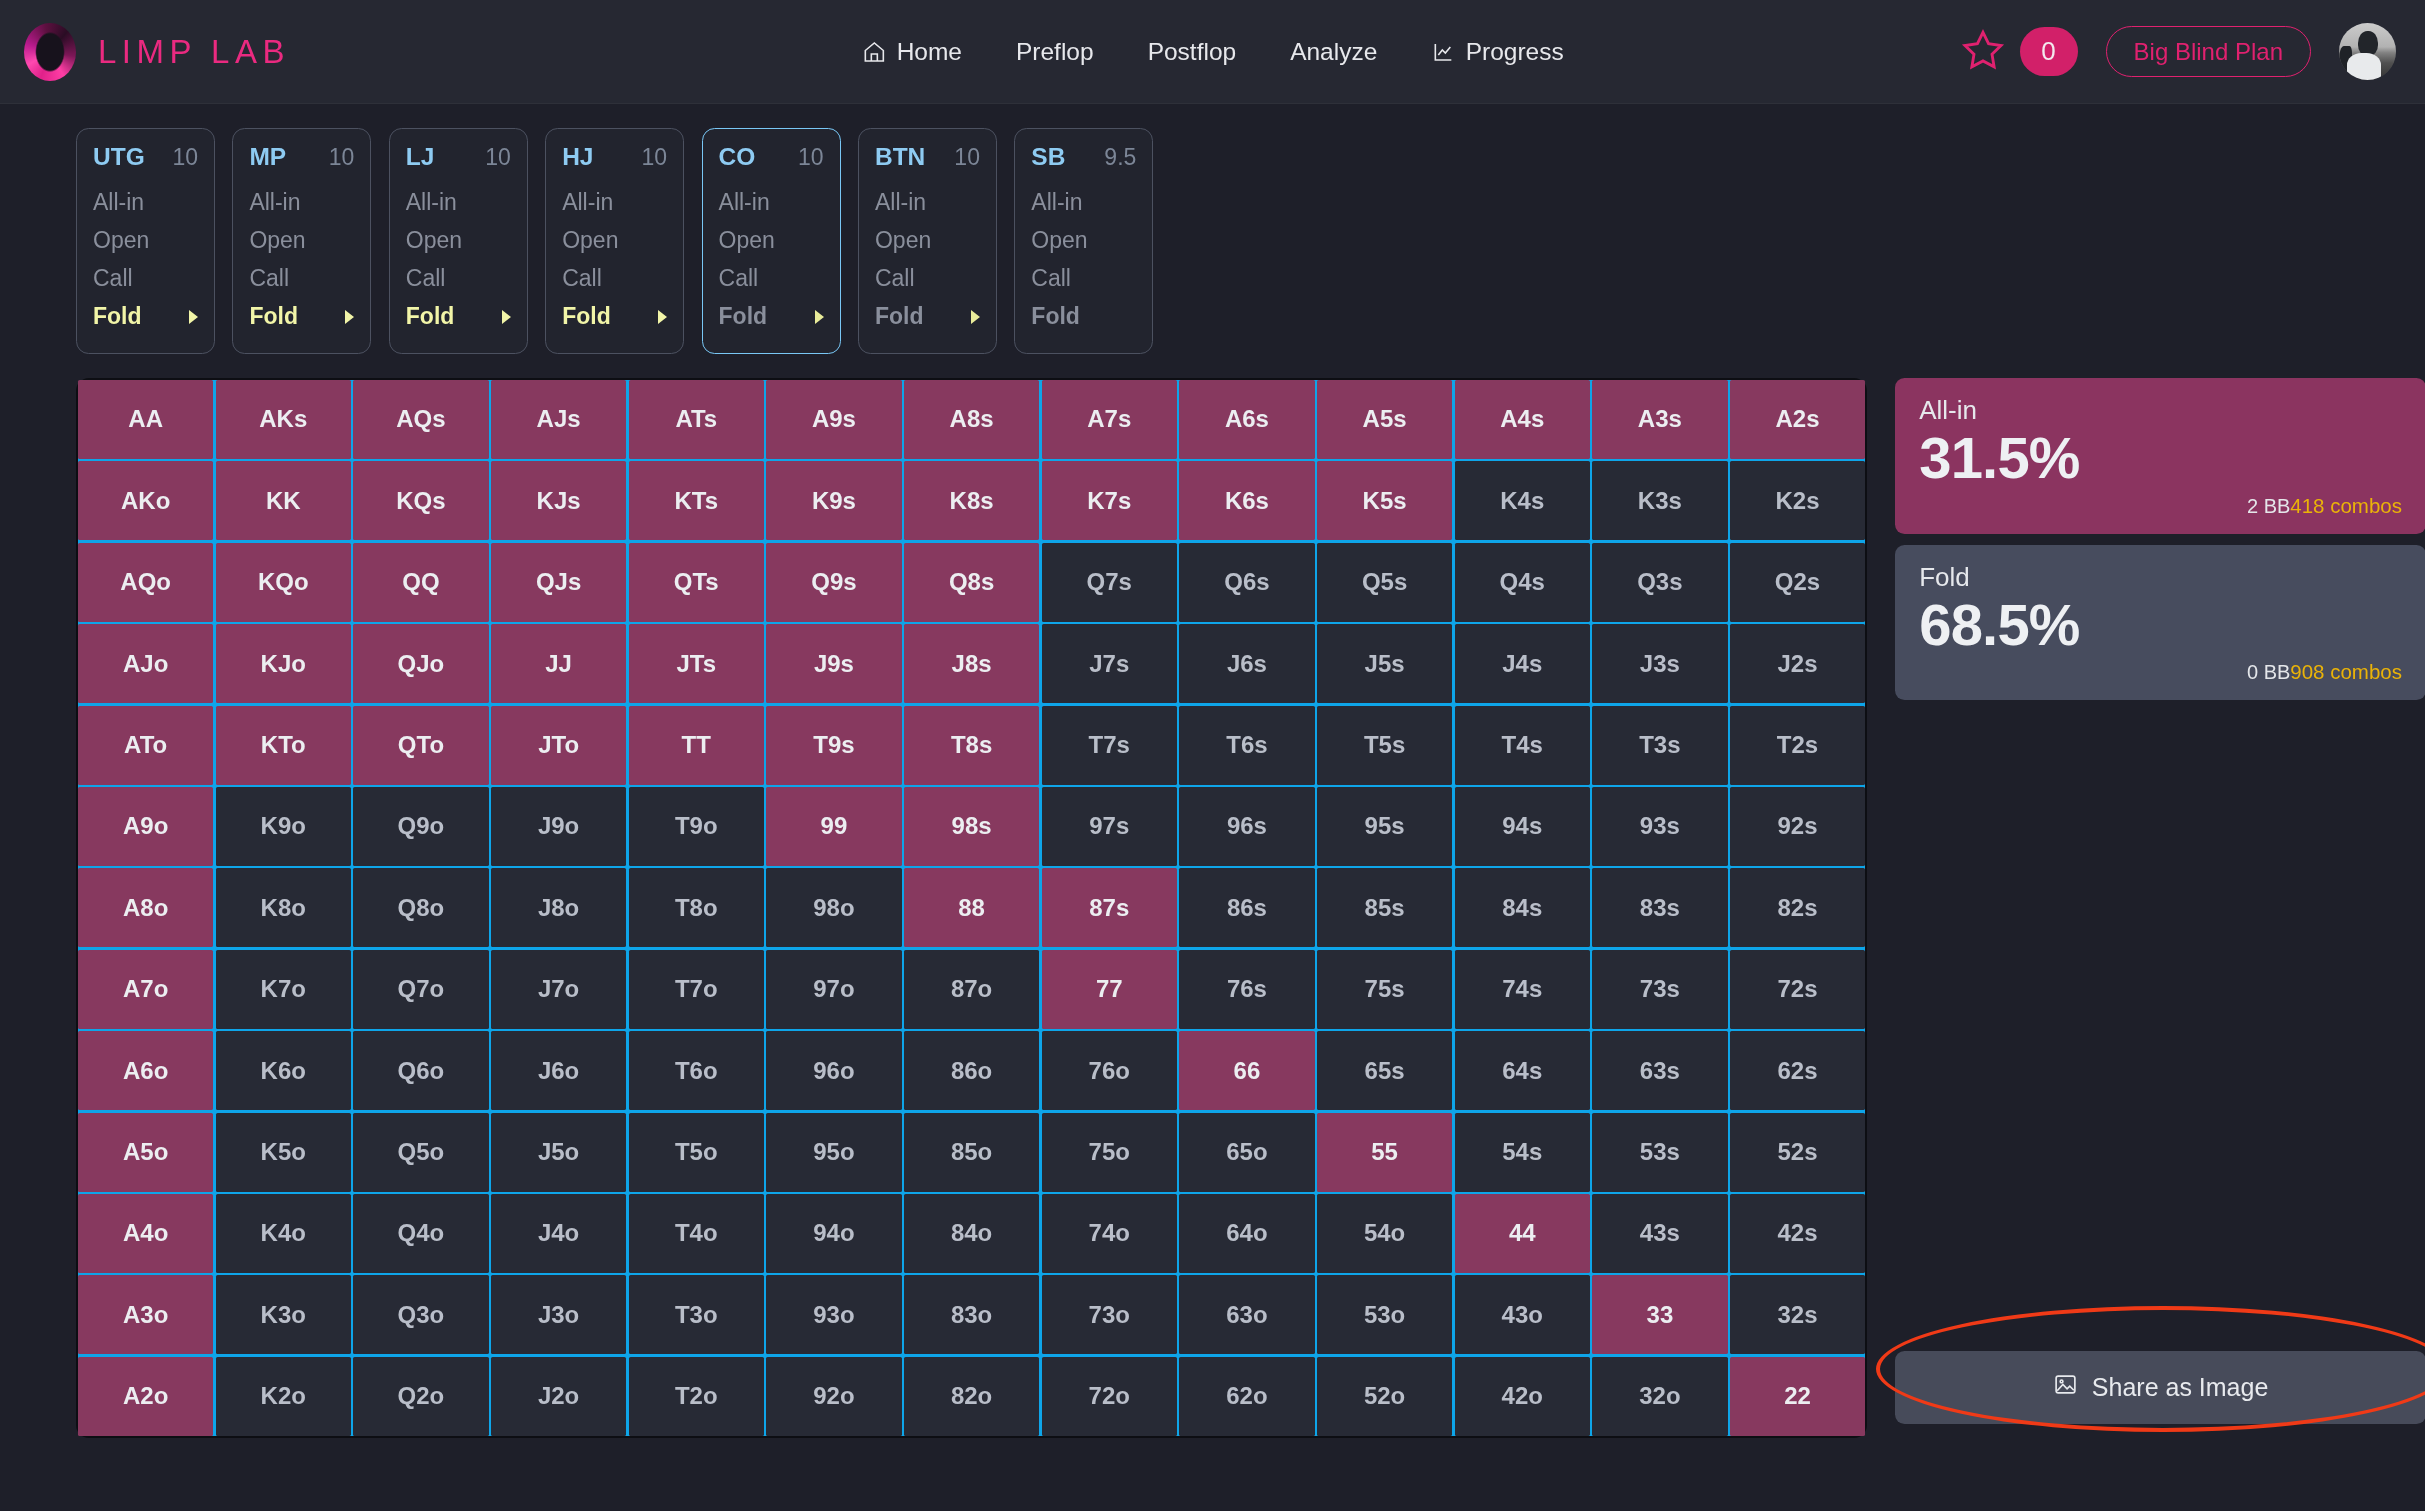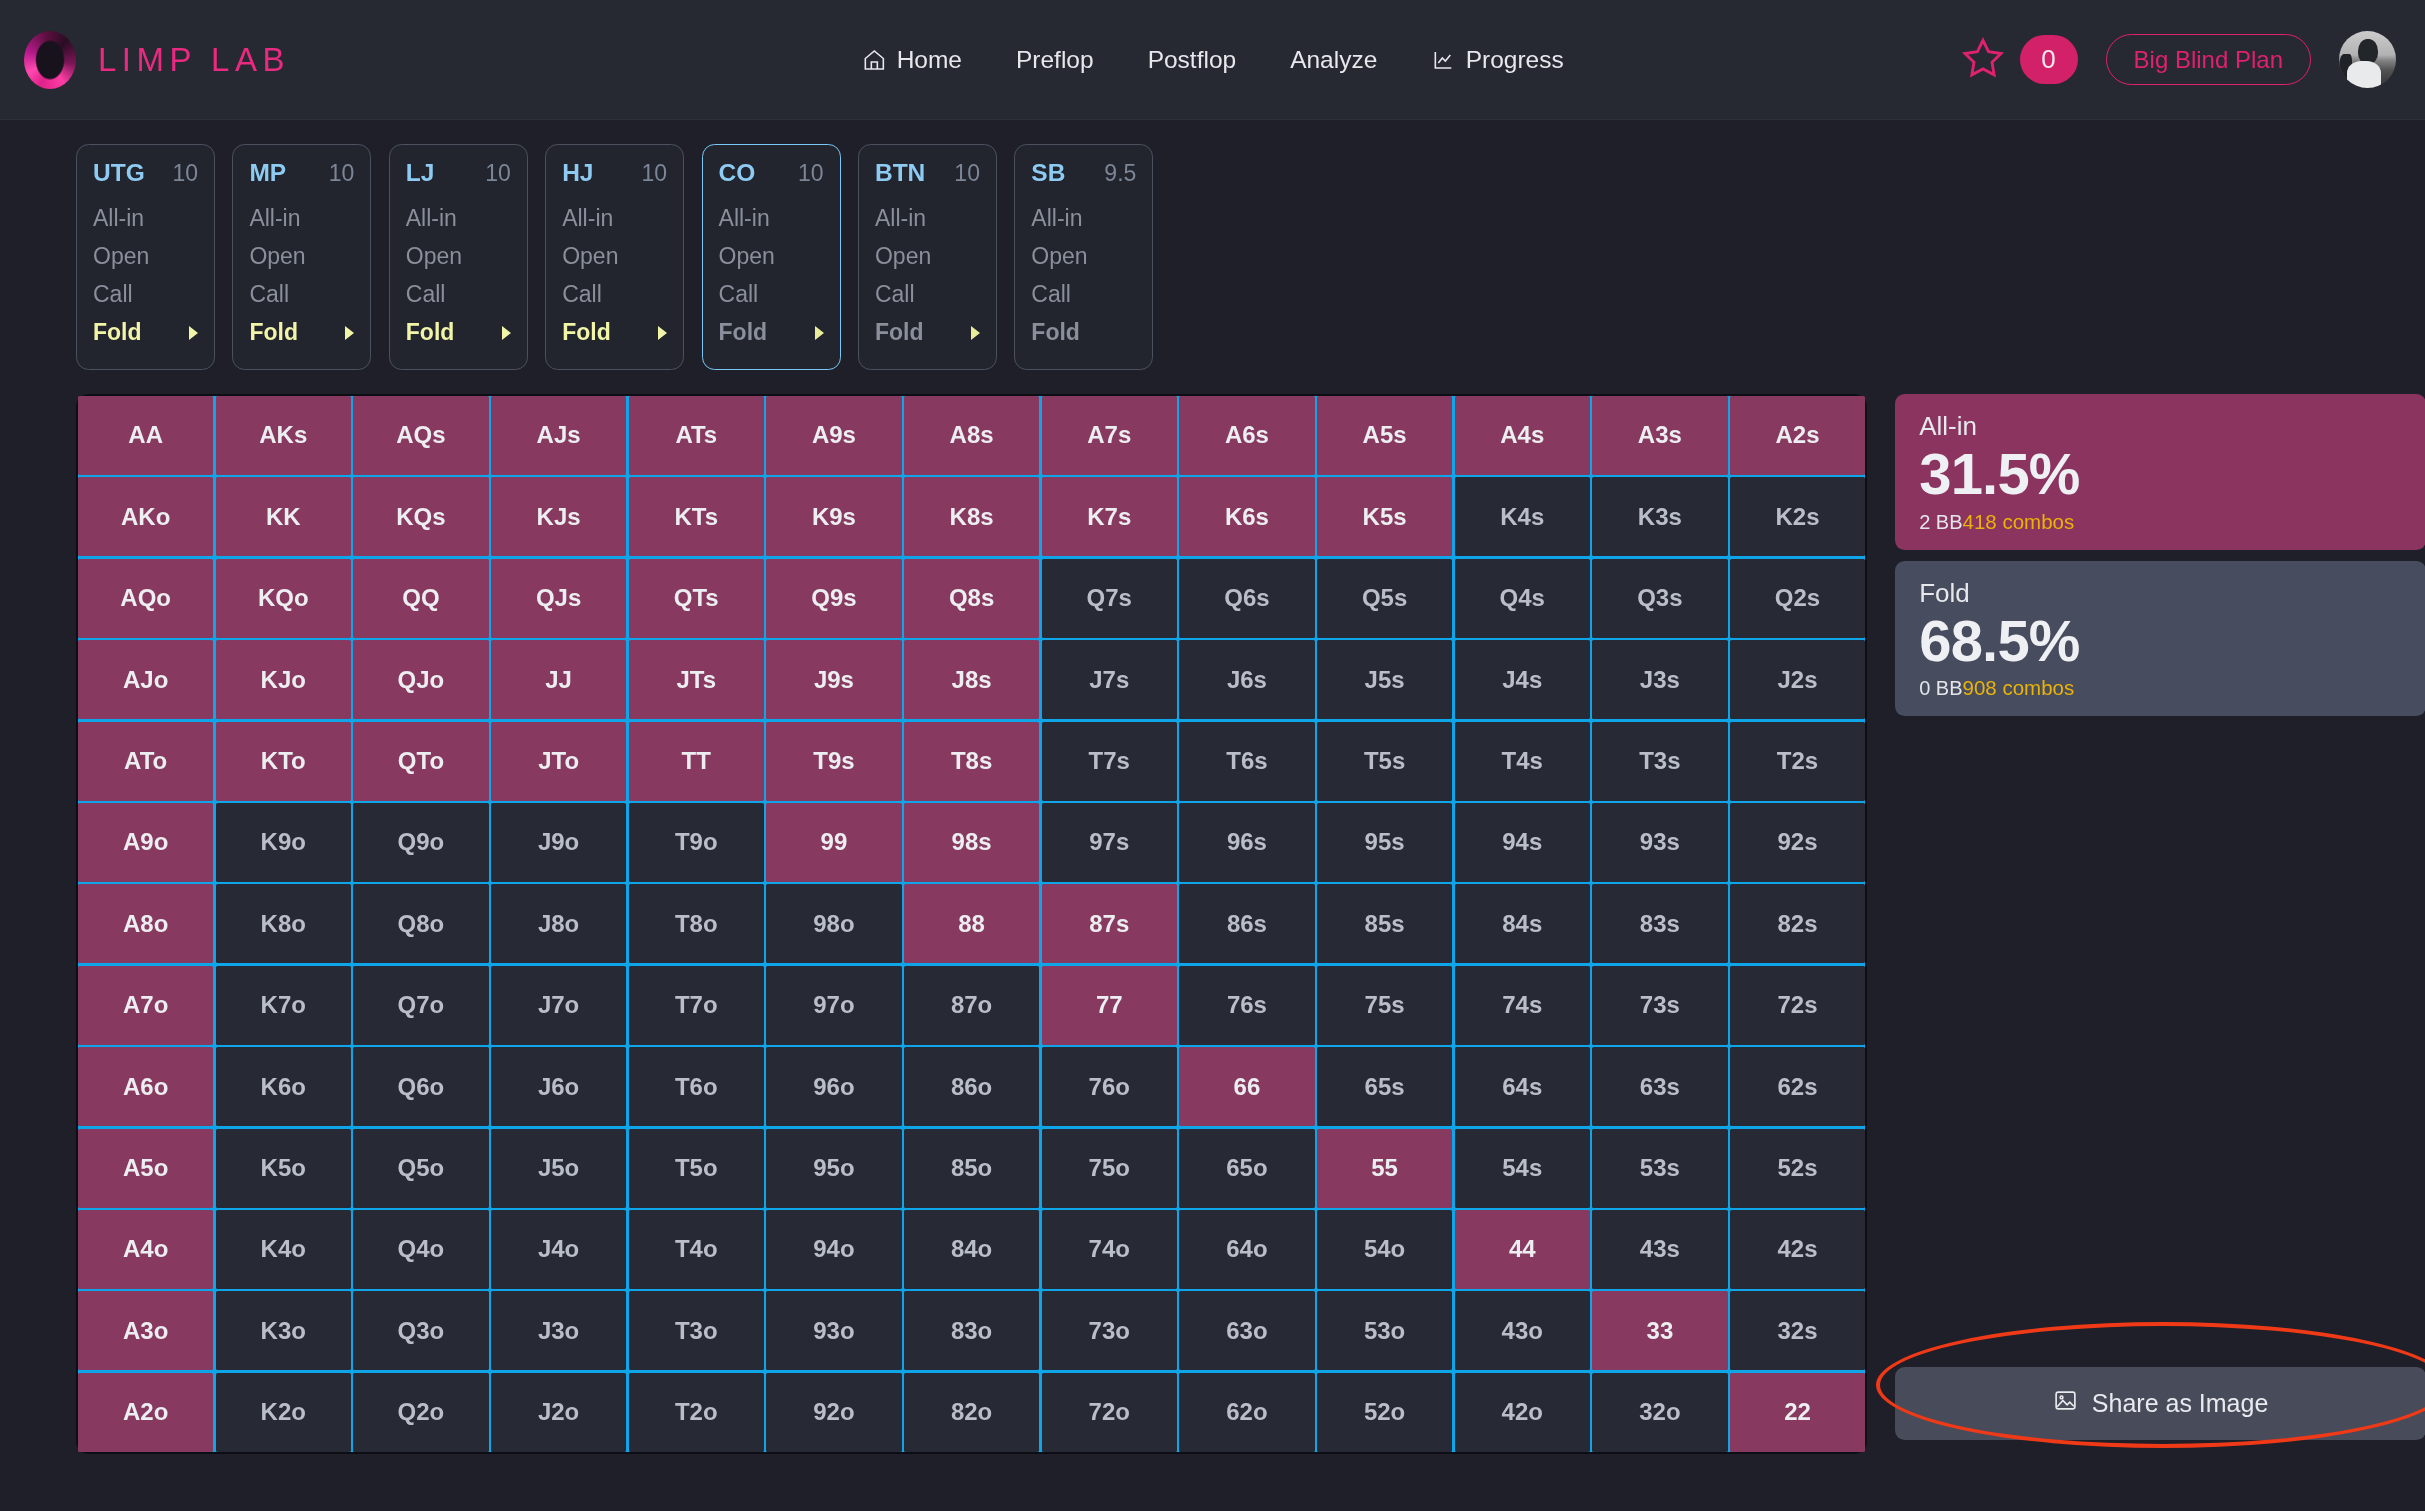--- a/index.html
+++ b/index.html
@@ -5,21 +5,21 @@
   * { box-sizing: border-box; margin: 0; padding: 0; }
   html, body {
     width: 2426px; height: 1512px;
     background: #1e1f29;
     font-family: "Liberation Sans", sans-serif;
     overflow: hidden;
   }
 
   
   .header {
-    height: 120px;
+    height: 104px;
     background: #262832;
     border-bottom: 0.8px solid #2e3039;
     display: flex;
     align-items: center;
     padding: 0 30px 0 24px;
     position: relative;
   }
   .brand { display: flex; align-items: center; gap: 22px; }
   .logo-mark {
     width: 52px; height: 58px;
@@ -191,21 +191,21 @@
   .stat-card {
     border-radius: 9.5px;
     padding: 17.4px 24px 16px 24px;
     margin-bottom: 11px;
   }
   .stat-card.allin { background: #8b3460; }
   .stat-card.fold  { background: #474c5e; }
   .stat-label { color: #e6e8ec; font-size: 26px; margin-bottom: 1.6px; }
   .stat-value { color: #eef0f3; font-size: 58px; font-weight: bold; line-height: 1.05; letter-spacing: -0.8px; }
   .stat-foot {
-    display: flex; justify-content: flex-start; align-items: baseline;
+    display: flex; justify-content: flex-end; align-items: baseline;
     margin-top: 4.7px;
   }
   .stat-bb { color: #e4e6ea; font-size: 20px; }
   .stat-combos { color: #eab308; font-size: 20.5px; }
 
   .share-wrap {
     margin-top: auto;
     position: relative;
     padding-bottom: 14px;
   }

